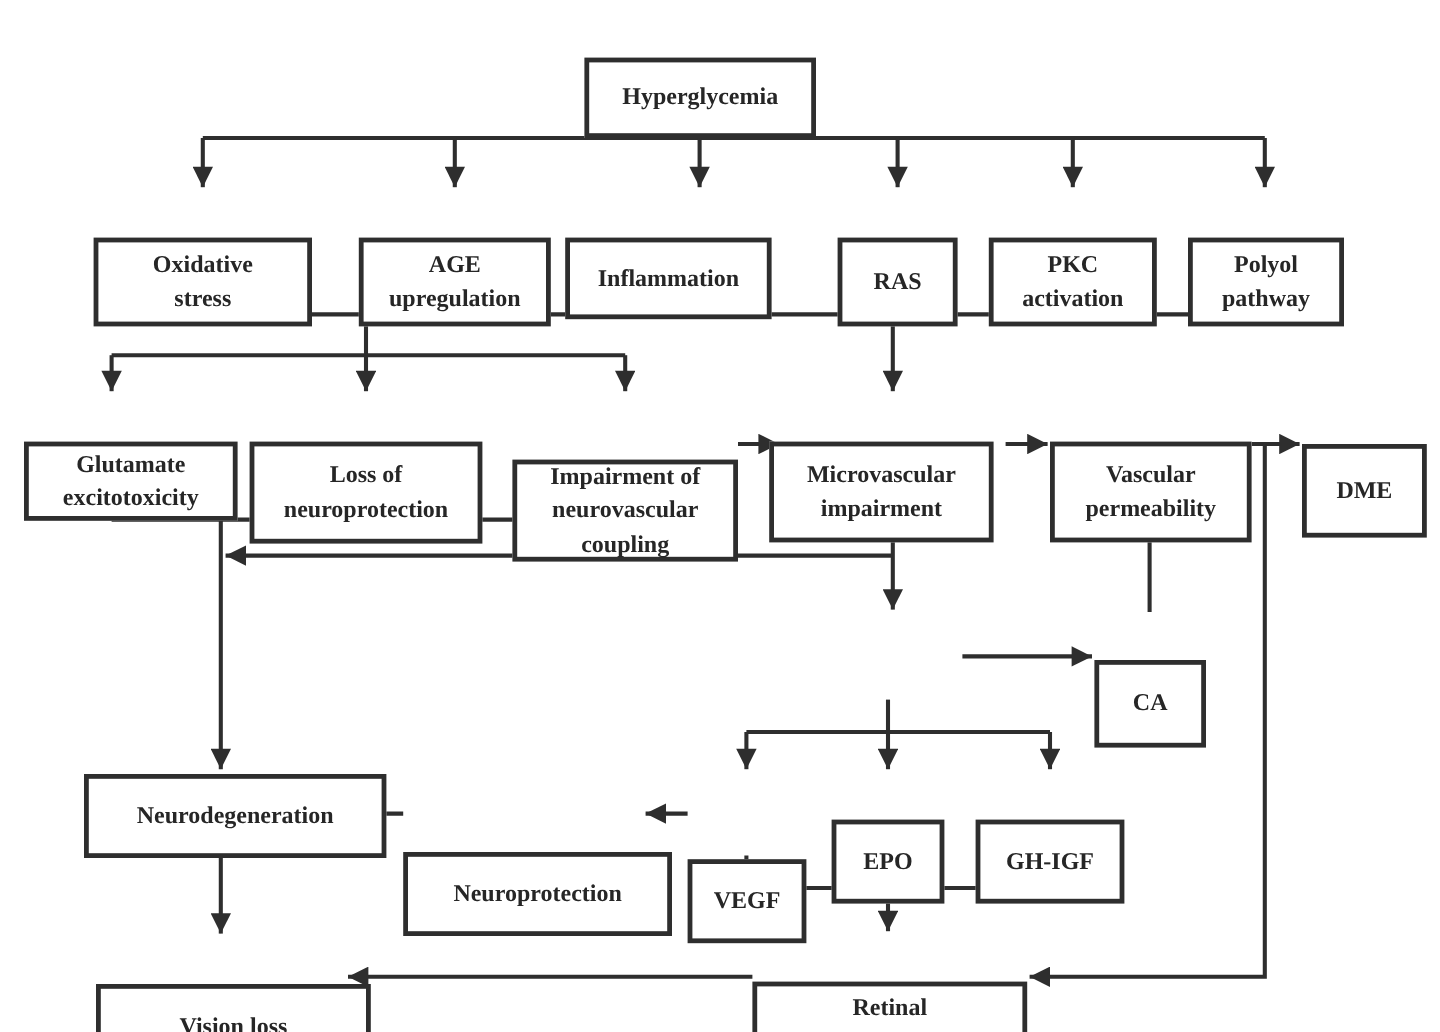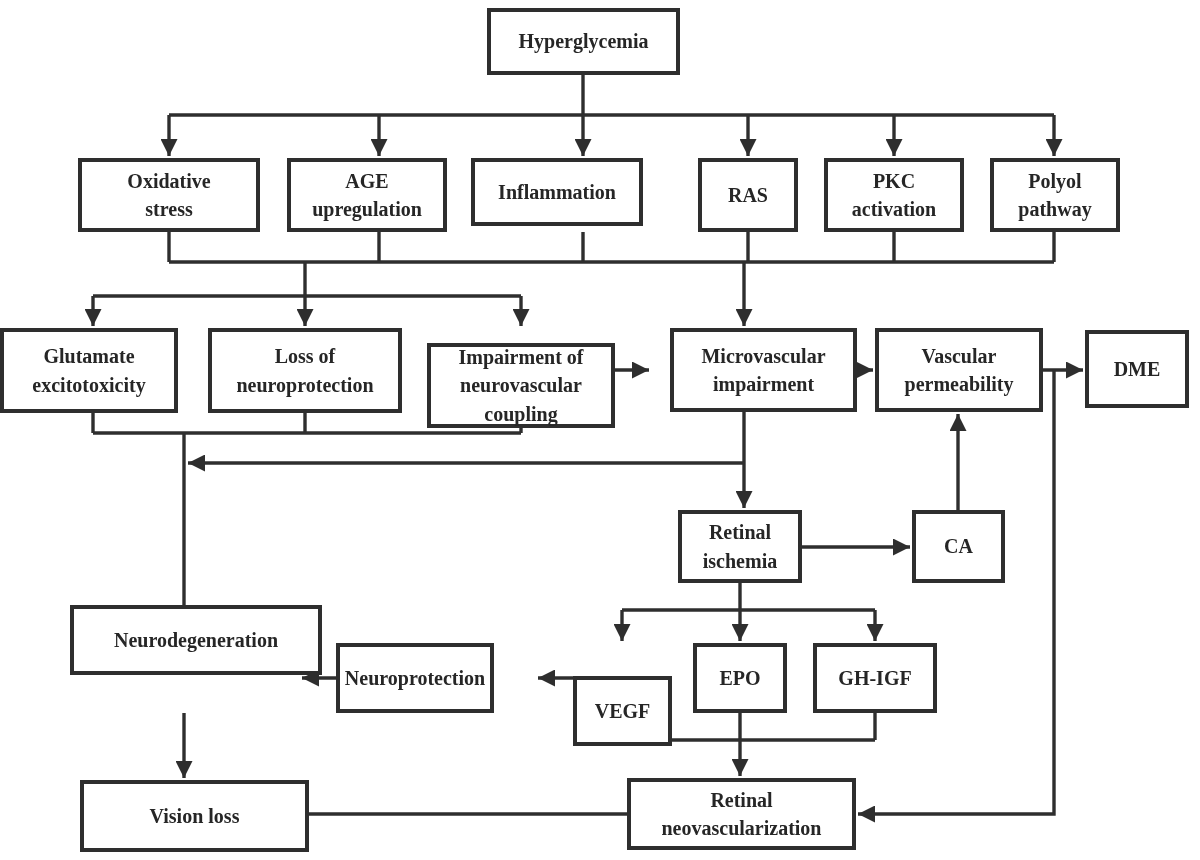--- a/index.html
+++ b/index.html
@@ -26,20 +26,21 @@
     border: 4px solid #2e2e2e;
     background: #ffffff;
     display: flex;
     align-items: center;
     justify-content: center;
     text-align: center;
     color: #262626;
     font-weight: bold;
     font-size: 20px;
     line-height: 1.42;
+    margin-top: 40px;
   }
   .lbl { display: inline-block; }
   
   .w90  { max-width: 90px;  }
   .w100 { max-width: 100px; }
   .w118 { max-width: 118px; }
   .w125 { max-width: 125px; }
   .w135 { max-width: 135px; }
   .w140 { max-width: 140px; }
   .w150 { max-width: 150px; }
@@ -115,66 +116,63 @@
     </g>
   </svg>
 
   <div class="node" style="left:487px; top:8px; width:193px; height:67px">
     <span class="lbl">Hyperglycemia</span>
   </div>
 
   <div class="node" style="left:78px; top:158px; width:182px; height:74px">
     <span class="lbl w100">Oxidative stress</span>
   </div>
-  <div class="node" style="left:287px; top:158px; width:160px; height:74px">
+  <div class="node" style="left:299px; top:158px; width:160px; height:74px">
     <span class="lbl w125">AGE upregulation</span>
   </div>
   <div class="node" style="left:471px; top:158px; width:172px; height:68px">
     <span class="lbl">Inflammation</span>
   </div>
   <div class="node" style="left:698px; top:158px; width:100px; height:74px">
     <span class="lbl">RAS</span>
   </div>
   <div class="node" style="left:990px; top:158px; width:130px; height:74px">
     <span class="lbl w90">Polyol pathway</span>
   </div>
   <div class="node" style="left:824px; top:158px; width:140px; height:74px">
     <span class="lbl w100">PKC activation</span>
   </div>
 
-  <div class="node" style="left:0; top:328px; width:178px; height:85px">
+  <div class="node" style="left:20px; top:328px; width:178px; height:66px">
     <span class="lbl w135">Glutamate excitotoxicity</span>
   </div>
   <div class="node" style="left:208px; top:328px; width:194px; height:85px">
     <span class="lbl w150">Loss of neuroprotection</span>
   </div>
   <div class="node" style="left:427px; top:343px; width:188px; height:85px">
     <span class="lbl w150">Impairment of neurovascular coupling</span>
   </div>
-  <div class="node" style="left:670px; top:328px; width:187px; height:84px">
+  <div class="node" style="left:641px; top:328px; width:187px; height:84px">
     <span class="lbl w140">Microvascular impairment</span>
   </div>
   <div class="node" style="left:875px; top:328px; width:168px; height:84px">
     <span class="lbl w118">Vascular permeability</span>
   </div>
   <div class="node" style="left:1085px; top:330px; width:104px; height:78px">
     <span class="lbl">DME</span>
   </div>
 
-  <div class="node" style="left:678px; top:510px; width:124px; height:73px">
-    <span class="lbl w90">Retinal ischemia</span>
-  </div>
   <div class="node" style="left:912px; top:510px; width:93px; height:73px">
     <span class="lbl">CA</span>
   </div>
 
   <div class="node" style="left:70px; top:605px; width:252px; height:70px">
     <span class="lbl">Neurodegeneration</span>
   </div>
-  <div class="node" style="left:336px; top:643px; width:158px; height:70px">
+  <div class="node" style="left:336px; top:670px; width:224px; height:70px">
     <span class="lbl">Neuroprotection</span>
   </div>
   <div class="node" style="left:573px; top:676px; width:99px; height:70px">
     <span class="lbl">VEGF</span>
   </div>
   <div class="node" style="left:813px; top:643px; width:124px; height:70px">
     <span class="lbl">GH-IGF</span>
   </div>
   <div class="node" style="left:693px; top:643px; width:94px; height:70px">
     <span class="lbl">EPO</span>

